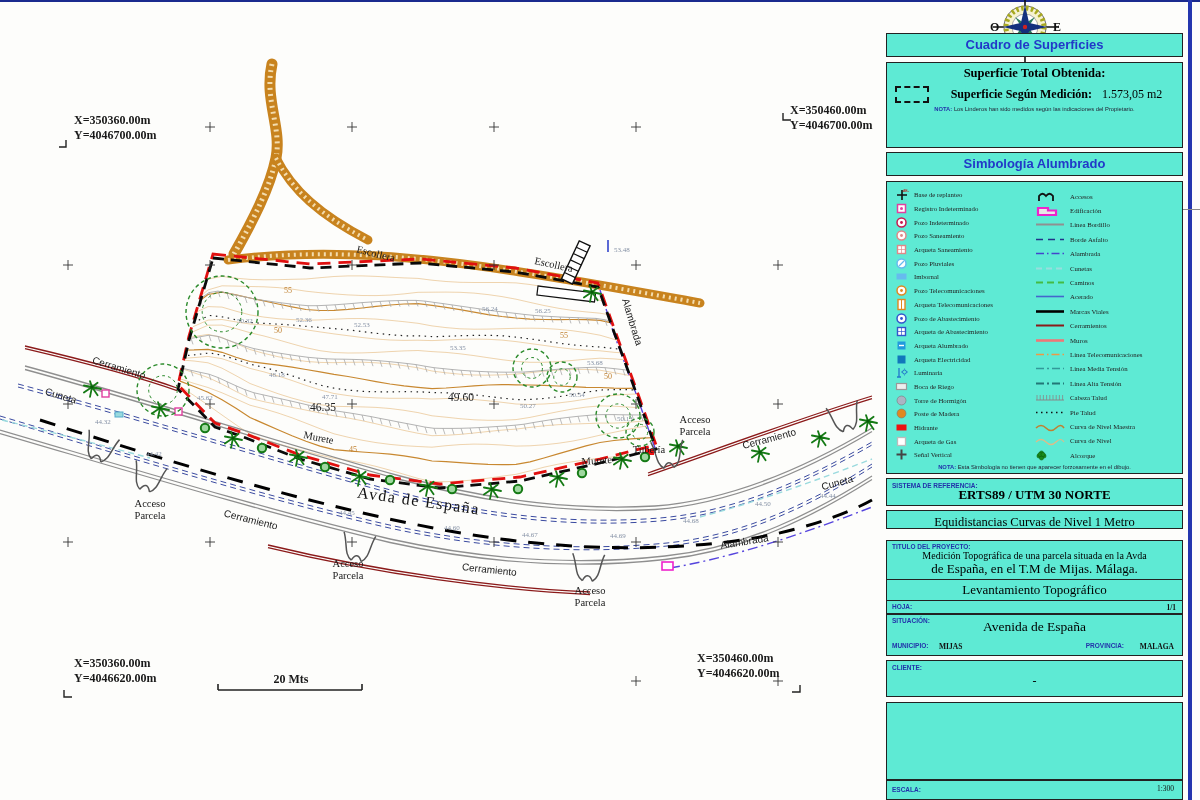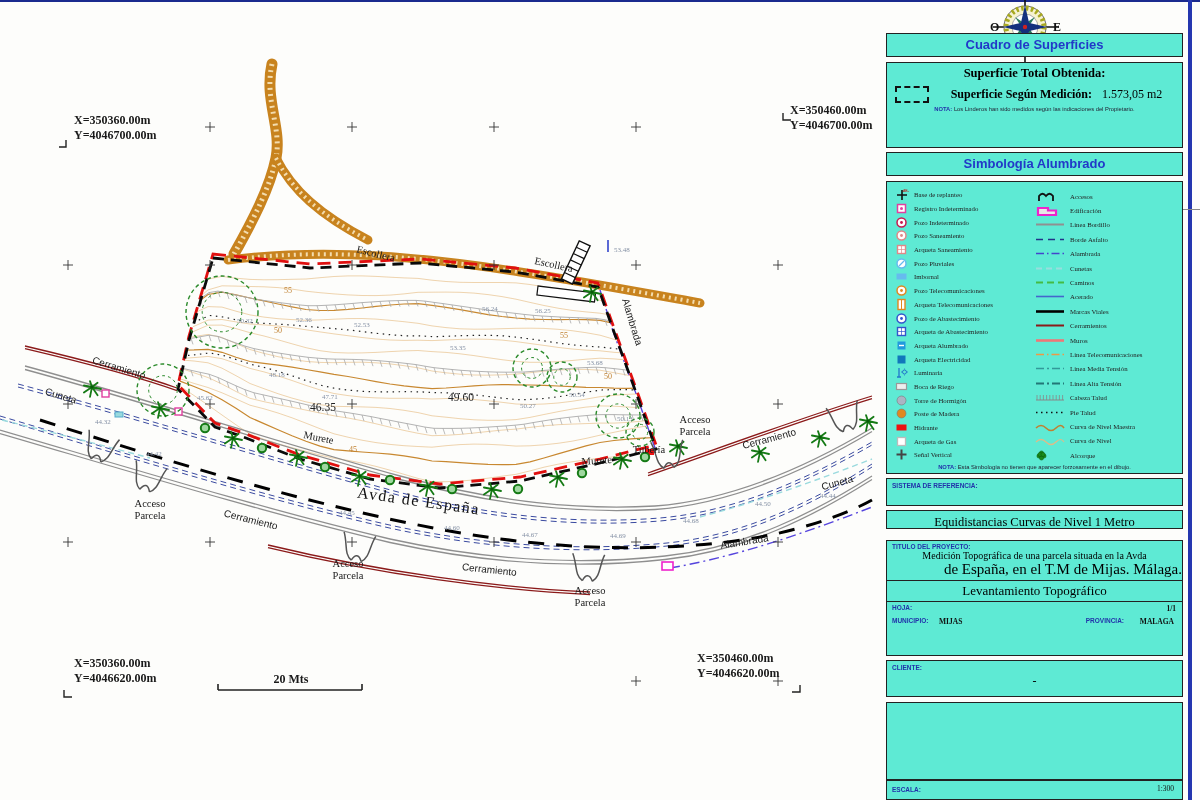--- a/index.html
+++ b/index.html
@@ -755,35 +755,40 @@
           </svg>
         </span>
         <span class="llabel">Alcorque</span>
       </div>
     </div>
   <div class="note" style="position:absolute;bottom:3px;left:0;right:0;"><b>NOTA:</b> <span>Esta Simbología no tienen que aparecer forzosamente en el dibujo.</span></div>
 </div>
 
 <div class="pbox" style="top:478px;height:28px;">
   <span class="kv" style="left:5px;top:3px;">SISTEMA DE REFERENCIA:</span>
+  <div class="center-serif" style="font-weight:bold;font-size:13px;margin-top:8px;">ERTS89 / UTM 30 NORTE</div>
 </div>
 
 <div class="pbox" style="top:510px;height:19px;">
   <div class="center-serif" style="font-size:12.5px;margin-top:4px;">Equidistancias Curvas de Nivel 1 Metro</div>
 </div>
 
 <div class="pbox" style="top:540px;height:116px;">
   <span class="kv" style="left:5px;top:2px;">TITULO DEL PROYECTO:</span>
   <div class="center-serif" style="font-size:10px;margin-top:9px;">Medición Topográfica  de una parcela situada en la Avda</div>
-  <div class="center-serif" style="font-size:15px;text-align:right;">de España,  en el T.M de Mijas. Málaga.</div>
+  <div class="center-serif" style="font-size:13px;">de España,  en el T.M de Mijas. Málaga.</div>
   <div class="row-line" style="margin-top:2px;"></div>
   <div class="center-serif" style="font-size:13px;padding:2px 0 2px;">Levantamiento Topográfico</div>
   <div class="row-line" style="position:relative;height:12px;">
     <span class="kv" style="left:5px;top:2px;">HOJA:</span>
     <span class="kv kv-val" style="position:absolute;right:6px;top:2px;">1/1</span>
+  </div>
+  <div class="row-line" style="position:relative;height:24px;border-top-width:2px;">
+    <span class="kv" style="left:5px;top:2px;">SITUACIÓN:</span>
+    <div class="center-serif" style="font-size:13.5px;padding-top:4px;">Avenida de España</div>
   </div>
   <div style="position:relative;height:14px;">
     <span class="kv" style="left:5px;top:3px;">MUNICIPIO:</span>
     <span class="kv kv-val" style="position:absolute;left:52px;top:3px;">MIJAS</span>
     <span class="kv" style="position:absolute;right:58px;top:3px;">PROVINCIA:</span>
     <span class="kv kv-val" style="position:absolute;right:8px;top:3px;">MALAGA</span>
   </div>
 </div>
 
 <div class="pbox" style="top:660px;height:37px;">

